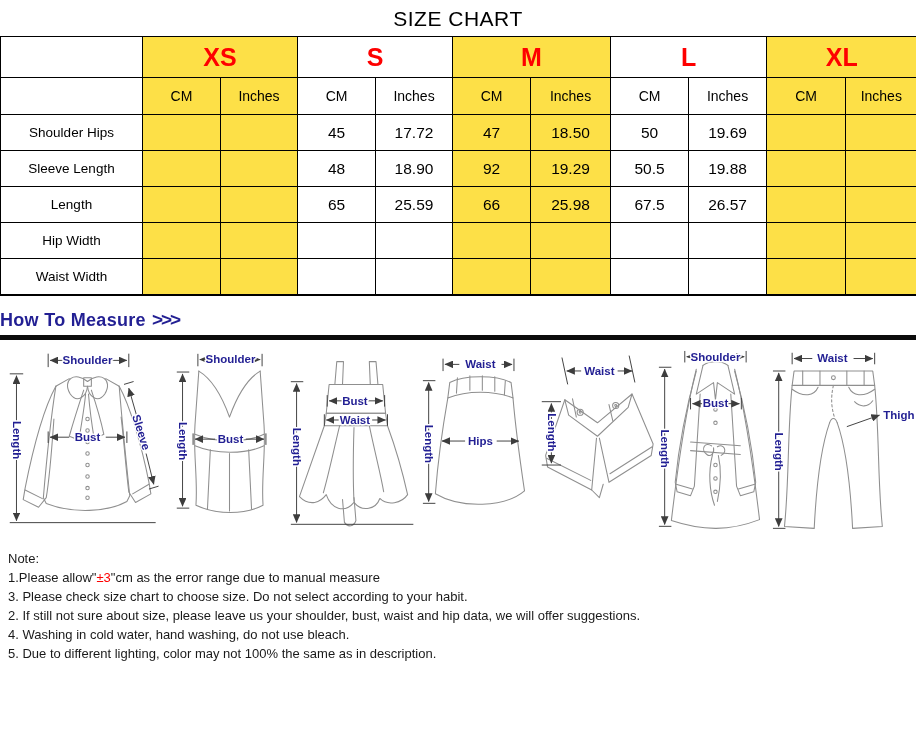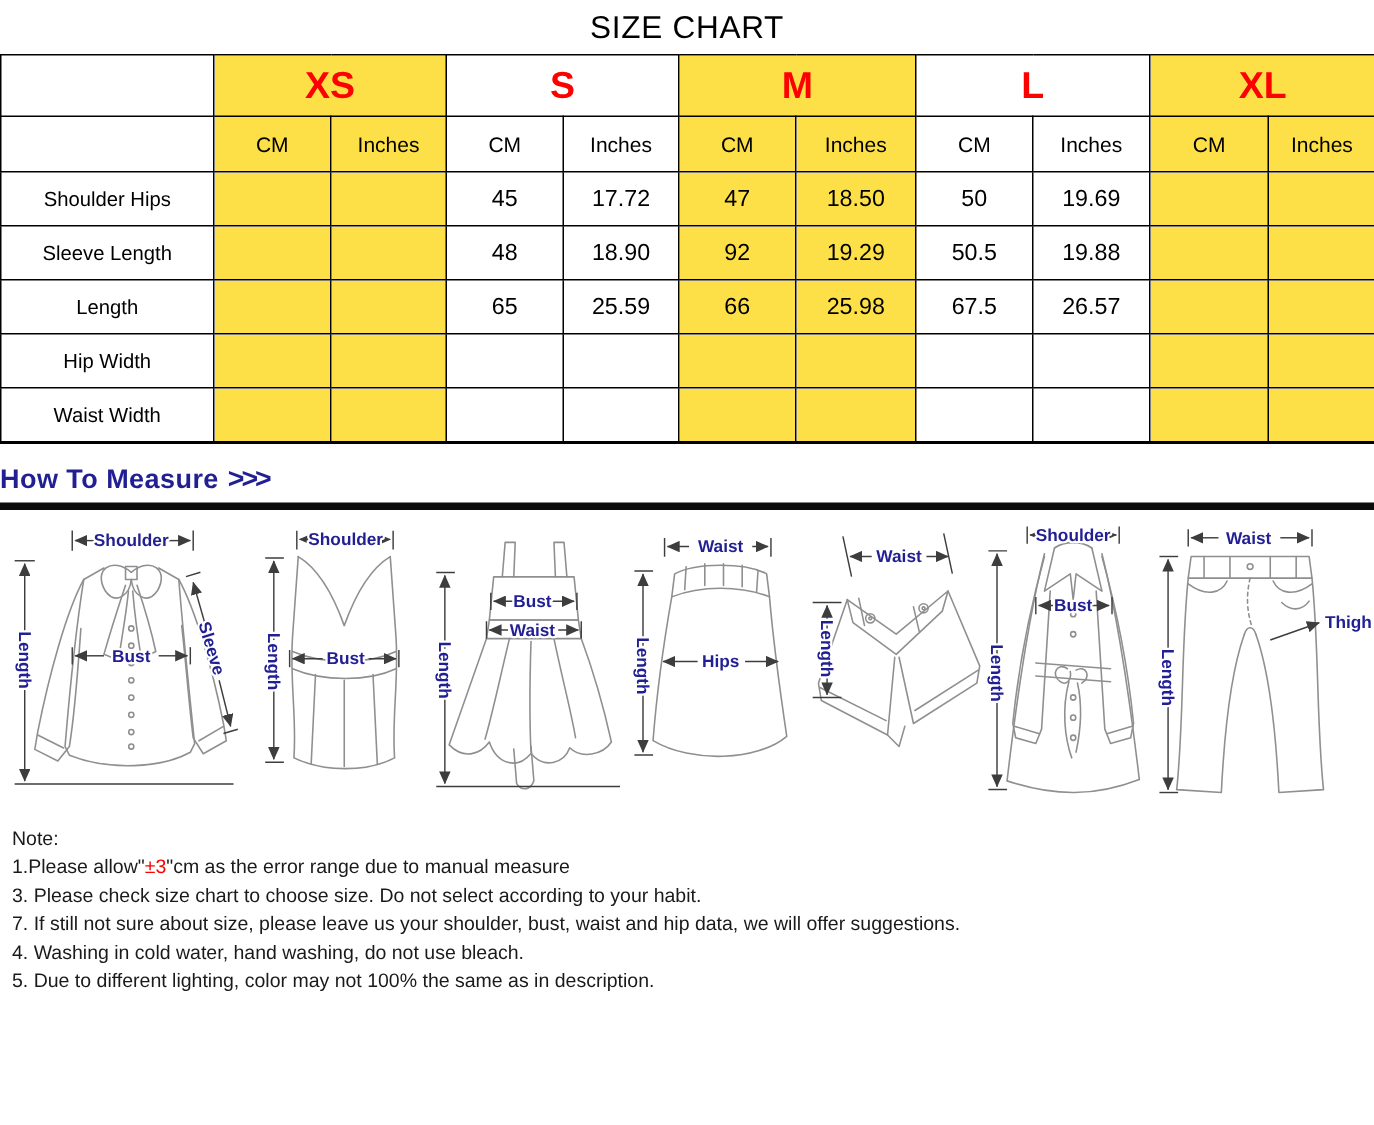--- a/index.html
+++ b/index.html
@@ -382,16 +382,16 @@
     <text class="lab" x="116" y="76" text-anchor="start" font-size="11">Thigh</text>
     <text class="lab" text-anchor="middle" transform="translate(3,110) rotate(90)" font-size="11">Length</text>
   </svg>
 
 </div>
 
 <div class="notes">
   <p>Note:</p>
   <p><span>1.Please allow"</span><span class="note-red">±3</span><span>"cm as the error range due to manual measure</span></p>
   <p>3. Please check size chart to choose size. Do not select according to your habit.</p>
-  <p>7. If still not sure about size, please leave us your shoulder, bust, waist and hip data, we will offer suggestions.</p>
+  <p>2. If still not sure about size, please leave us your shoulder, bust, waist and hip data, we will offer suggestions.</p>
   <p>4. Washing in cold water, hand washing, do not use bleach.</p>
   <p>5. Due to different lighting, color may not 100% the same as in description.</p>
 </div>
 
 </body></html>

